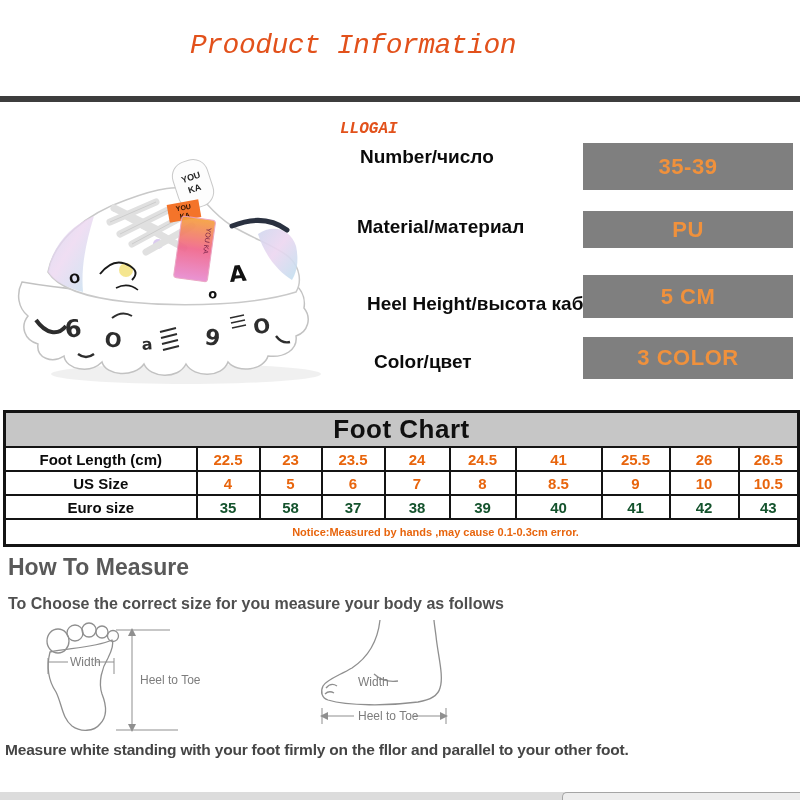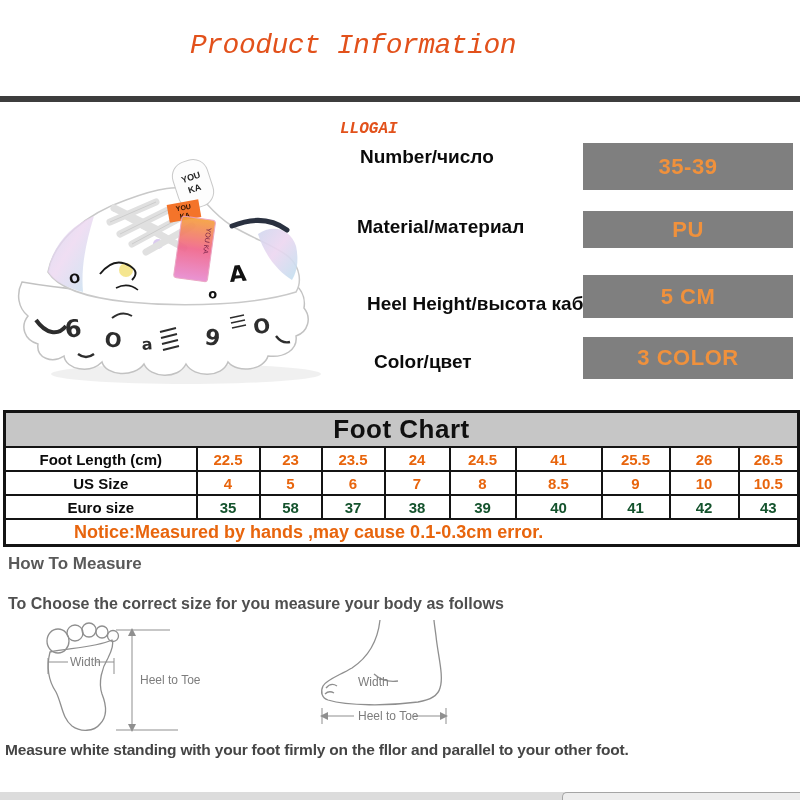--- a/index.html
+++ b/index.html
@@ -51,25 +51,25 @@
   .size-table td{border:2px solid var(--table-border,#141414);text-align:center;padding:0;}
   .sc-header{
     background:var(--table-header-bg,#C6C6C6);height:33px;
     font-weight:700;font-size:26px;color:#101010;letter-spacing:0.5px;
   }
   .size-table .lbl{font-weight:700;font-size:15px;color:#0b0b0b;height:22px;}
   .size-table .v{font-weight:700;font-size:15px;height:22px;}
   .size-table .o{color:var(--accent-orange,#E8650D);}
   .size-table .k{color:#14532d;margin-left:8px;}
   .size-table .notice{
-    height:24px;text-align:left;padding-left:68px;
-    font-weight:700;font-size:18px;color:var(--accent-orange,#E8650D);
-  }
-  
-  .measure-heading{position:absolute;left:8px;top:554px;font-weight:700;font-size:17px;color:var(--gray-text,#595959);}
+    height:24px;text-align:center;padding-left:68px;
+    font-weight:700;font-size:11px;color:var(--accent-orange,#E8650D);
+  }
+  
+  .measure-heading{position:absolute;left:8px;top:554px;font-weight:700;font-size:23px;color:var(--gray-text,#595959);}
   .measure-sub{position:absolute;left:8px;top:595px;font-weight:700;font-size:16px;color:#4f4f4f;}
   .measure-footnote{position:absolute;left:5px;top:741px;font-weight:700;font-size:15.5px;color:#454545;letter-spacing:-0.2px;}
   .diag{position:absolute;}
   .diag text{font-family:"Liberation Sans",sans-serif;font-size:12px;fill:#7d7d7d;}
   .diag .outline{fill:none;stroke:var(--diagram-gray,#8F8F8F);stroke-width:1.3;}
   .diag .mline{stroke:#8f8f8f;stroke-width:1;fill:none;}
   .diag .arrow{fill:#8f8f8f;}
   
   .shoe{position:absolute;left:8px;top:122px;}
   .graf{font-family:"DejaVu Sans","Liberation Sans",sans-serif;font-weight:700;fill:#111;}

